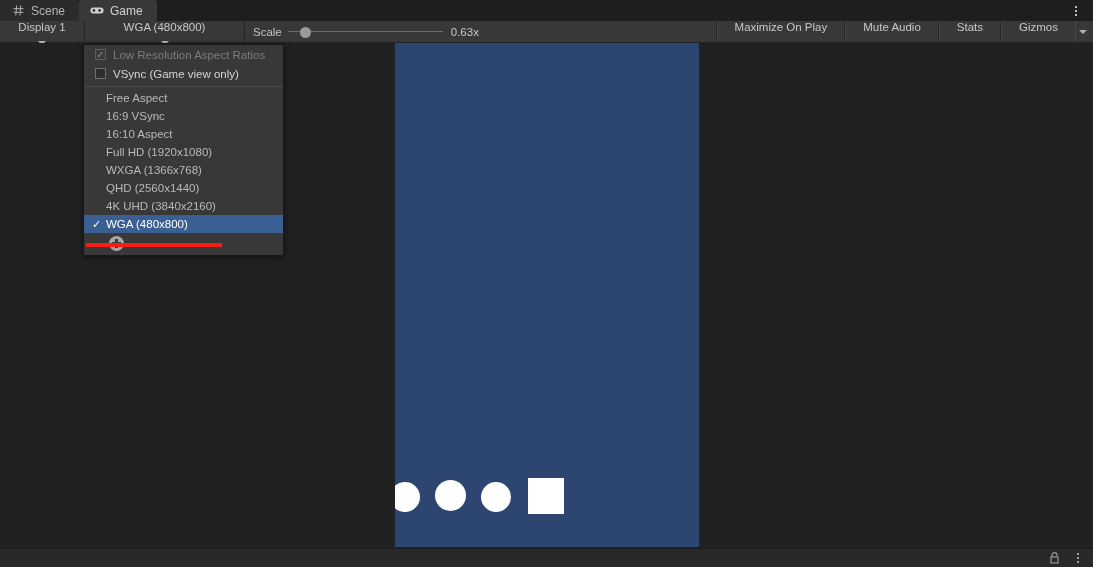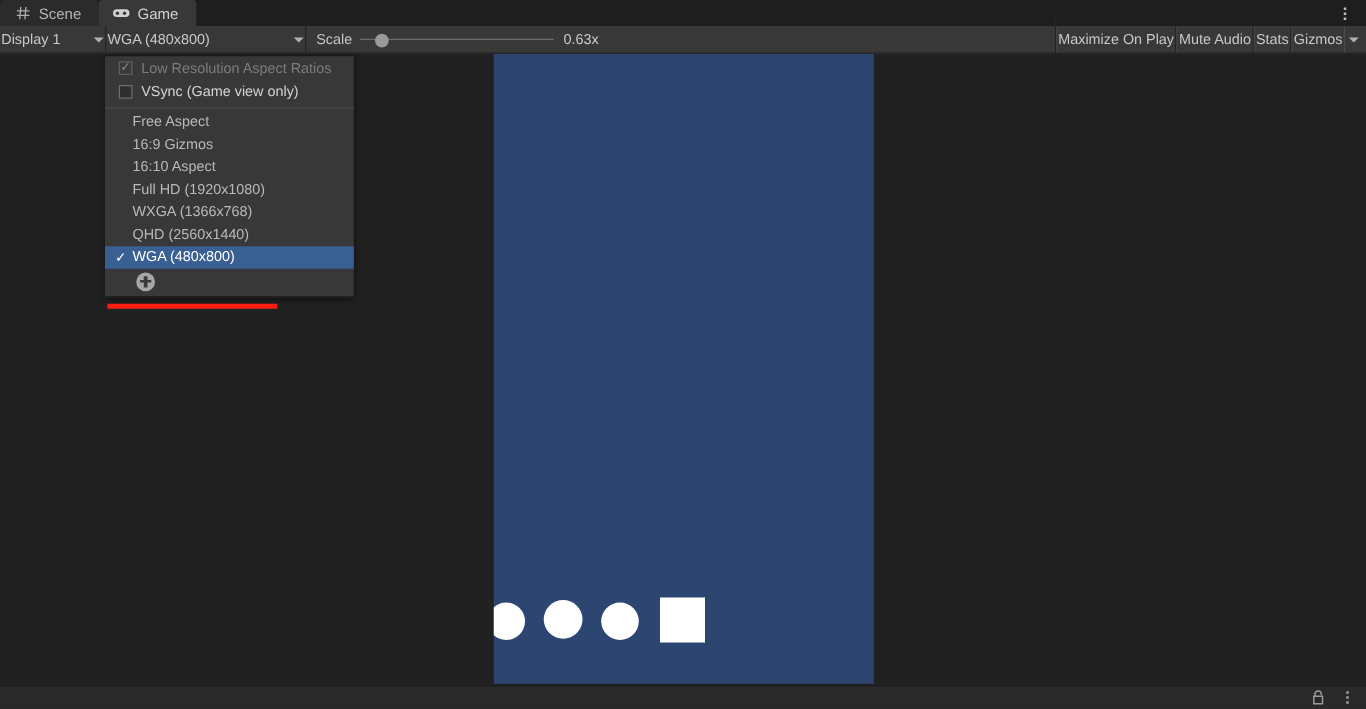--- a/index.html
+++ b/index.html
@@ -55,25 +55,26 @@
     width: 1093px; height: 22px;
     background: #383838;
     border-bottom: 1px solid #232323;
     display: flex; align-items: center;
     font-size: 11.5px;
     color: #c4c4c4;
   }
   .tb-btn {
     height: 21px;
     display: flex; align-items: center;
-    padding: 0 1px;
+    padding: 0 17px;
     border-right: 1px solid #242424;
     cursor: pointer;
     white-space: nowrap;
     color: #c8c8c8;
+    flex-direction: column;
   }
   .tb-dd { justify-content: space-between; gap: 8px; }
   .caret {
     width: 0; height: 0;
     border-left: 4px solid transparent;
     border-right: 4px solid transparent;
     border-top: 4px solid #b0b0b0;
     flex: none;
   }
   .tb-display { width: 85px; }
@@ -312,33 +313,36 @@
       <span>VSync (Game view only)</span>
     </div>
 
     <div class="dd-sep"></div>
 
     <div id="ddItems">
         <div class="dd-item">
           <span>Free Aspect</span>
         </div>
         <div class="dd-item">
-          <span>16:9 Gizmos</span>
+          <span>16:9 VSync</span>
         </div>
         <div class="dd-item">
           <span>16:10 Aspect</span>
         </div>
         <div class="dd-item">
           <span>Full HD (1920x1080)</span>
         </div>
         <div class="dd-item">
           <span>WXGA (1366x768)</span>
         </div>
         <div class="dd-item">
           <span>QHD (2560x1440)</span>
+        </div>
+        <div class="dd-item">
+          <span>4K UHD (3840x2160)</span>
         </div>
         <div class="dd-item selected">
           <span class="sel-tick">✓</span>
           <span>WGA (480x800)</span>
         </div>
       </div>
 
     <div class="dd-plus-row">
       <div class="plus-btn"></div>
     </div>

